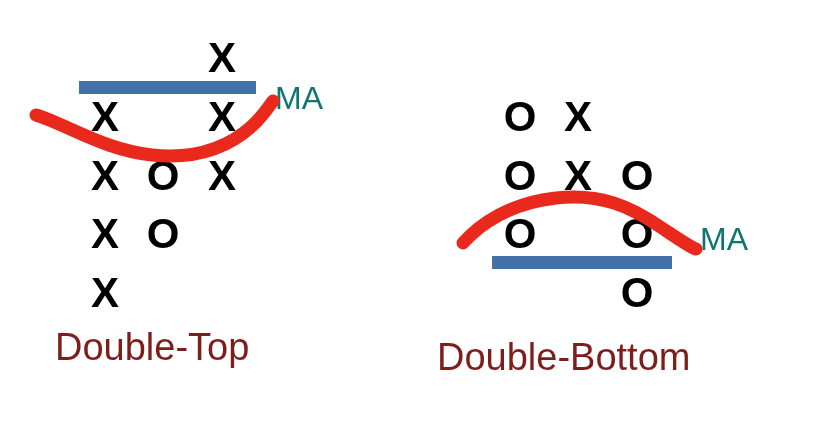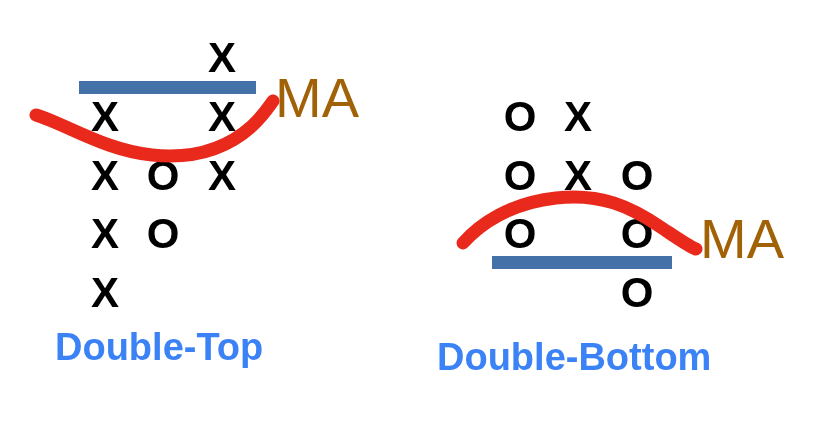--- a/index.html
+++ b/index.html
@@ -25,33 +25,33 @@
     text-align: center;
     width: 40px;
     margin-left: -20px;
     margin-top: -21px;
     user-select: none;
   }
   .ma-label {
     position: absolute;
     font-family: "Liberation Sans", sans-serif;
     font-weight: normal;
-    font-size: 56px;
+    font-size: 32px;
     line-height: 42px;
-    color: #a16207;
+    color: #0f766e;
     white-space: nowrap;
     user-select: none;
   }
   .panel-caption {
     position: absolute;
     font-family: "Liberation Sans", sans-serif;
-    font-weight: bold;
+    font-weight: normal;
     font-size: 38px;
     line-height: 40px;
-    color: #3b82f6;
+    color: #7f1d1d;
     white-space: nowrap;
     user-select: none;
   }
   .ma-band {
     position: absolute;
     background: #4472A8;
   }
   svg.curve-layer {
     position: absolute;
     left: 0;

